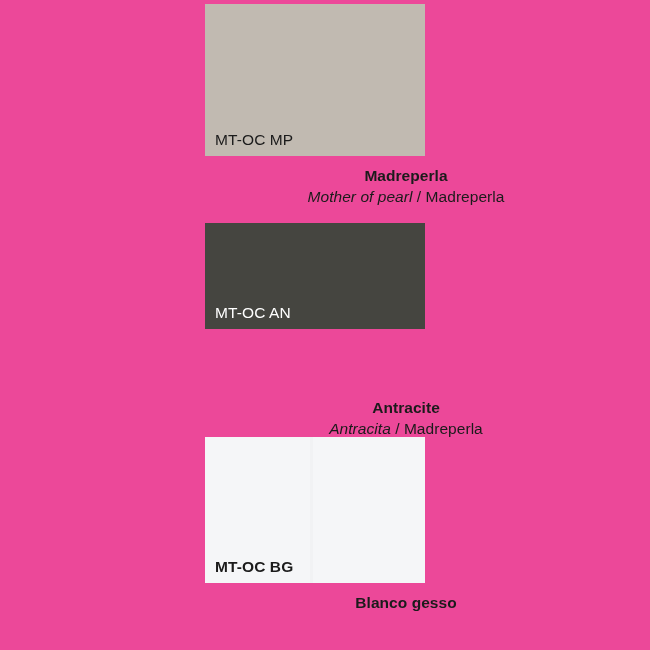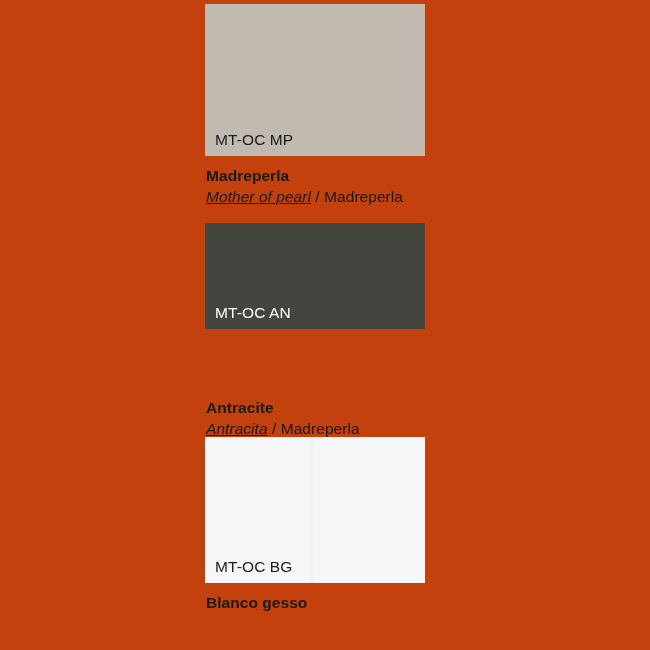--- a/index.html
+++ b/index.html
@@ -10,21 +10,21 @@
     width: 650px;
     height: 650px;
     background: #ffffff;
     font-family: "Liberation Sans", sans-serif;
     overflow: hidden;
   }
   #page {
     position: relative;
     width: 650px;
     height: 650px;
-    background: #c2410c;
+    background: #ec4899;
   }
   .swatch {
     position: absolute;
     left: 205px;
     width: 220px;
     box-sizing: border-box;
   }
   .swatch-inner {
     position: absolute;
     inset: 0;
@@ -46,56 +46,56 @@
     line-height: 1;
     white-space: nowrap;
   }
   .code-dark { color: #1b1b1b; }
   .code-light { color: #ffffff; }
 
   .caption {
     position: absolute;
     left: 206px;
     width: 400px;
+    text-align: center;
   }
   .caption-name {
     font-size: 15.5px;
     font-weight: bold;
     color: #1b1b1b;
     line-height: 1.22;
     letter-spacing: 0.05px;
     white-space: nowrap;
   }
   .caption-sub {
     font-size: 15.5px;
     color: #1b1b1b;
     line-height: 1.3;
     letter-spacing: 0.05px;
     white-space: nowrap;
     margin-top: 1px;
   }
   .caption-sub .en {
     font-style: italic;
-    text-decoration: underline;
   }
   .caption-sub .sep {
     font-style: normal;
   }
   .caption-sub .es {
     font-style: normal;
   }
 
   
   #swatch-1 { top: 4px; height: 152px; }
   #caption-1 { top: 167px; }
   
   #swatch-2 { top: 223px; height: 106px; }
   #caption-2 { top: 399px; }
   
-  #swatch-3 { top: 437px; height: 146px; }
+  #swatch-3 { top: 437px; height: 146px; font-weight: bold; }
   #caption-3 { top: 594px; }
 </style>
 </head>
 <body>
 
 <div id="page">
 
   <div class="swatch" id="swatch-1">
     <div class="swatch-inner" style="background: rgb(193, 186, 177);"></div>
     <div class="swatch-code code-dark" style="color: rgb(27, 27, 27);">MT-OC MP</div>

